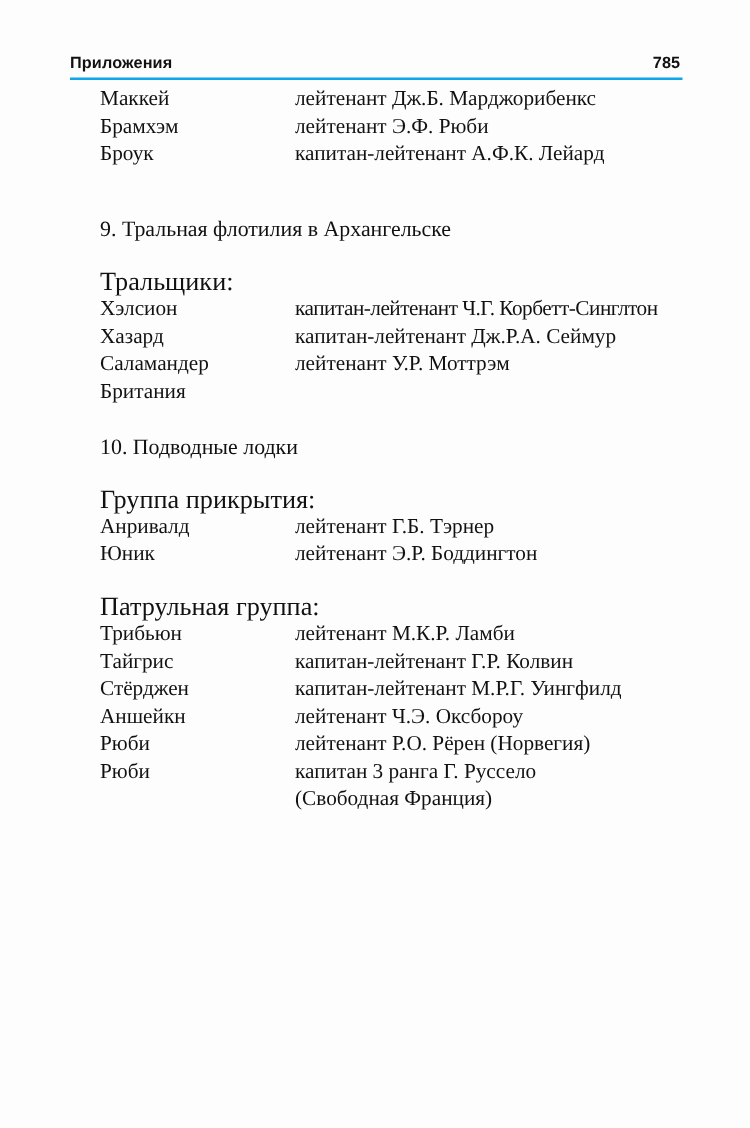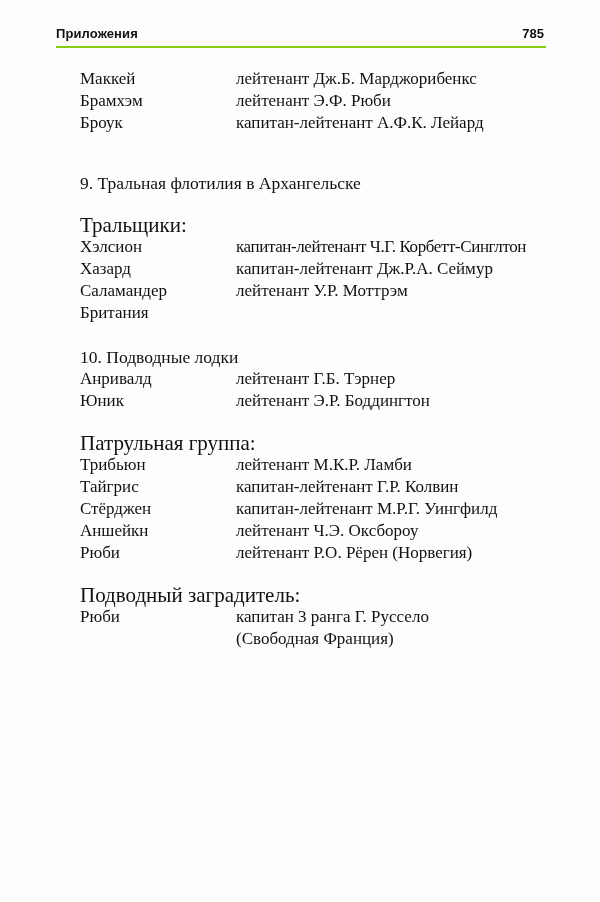--- a/index.html
+++ b/index.html
@@ -11,24 +11,24 @@
       width: 600px;
       height: 902px;
       position: relative;
       overflow: hidden;
       color: #111;
       font-family: "Liberation Serif", "DejaVu Serif", serif;
     }
     .running-header {
       position: absolute;
       left: 56px;
-      top: 22px;
+      top: 38px;
       width: 490px;
       height: 24px;
-      border-bottom: 2px solid #84cc16;
+      border-bottom: 2px solid #0ea5e9;
     }
     .running-header .section {
       position: absolute;
       left: 0;
       top: 4px;
       font-family: "Liberation Sans", "DejaVu Sans", sans-serif;
       font-weight: bold;
       font-size: 13px;
       letter-spacing: 0.1px;
     }
@@ -119,20 +119,21 @@
     <span class="ship">Саламандер</span>
     <span class="commander">лейтенант У.Р. Моттрэм</span>
   </div>
   <div class="row">
     <span class="ship">Британия</span>
     <span class="commander"></span>
   </div>
 
   <div class="section-title" style="margin-top:22px">10. Подводные лодки</div>
 
+  <div class="group-title" style="margin-top:20px">Группа прикрытия:</div>
   <div class="row">
     <span class="ship">Анривалд</span>
     <span class="commander">лейтенант Г.Б. Тэрнер</span>
   </div>
   <div class="row">
     <span class="ship">Юник</span>
     <span class="commander">лейтенант Э.Р. Боддингтон</span>
   </div>
 
   <div class="group-title" style="margin-top:20px">Патрульная группа:</div>
@@ -150,21 +151,20 @@
   </div>
   <div class="row">
     <span class="ship">Аншейкн</span>
     <span class="commander">лейтенант Ч.Э. Оксбороу</span>
   </div>
   <div class="row">
     <span class="ship">Рюби</span>
     <span class="commander">лейтенант Р.О. Рёрен (Норвегия)</span>
   </div>
 
-  <div class="group-title" style="margin-top:20px">Подводный заградитель:</div>
   <div class="row">
     <span class="ship">Рюби</span>
     <span class="commander">капитан 3 ранга Г. Руссело</span>
   </div>
   <div class="row">
     <span class="ship"></span>
     <span class="commander">(Свободная Франция)</span>
   </div>
 
 </div>

